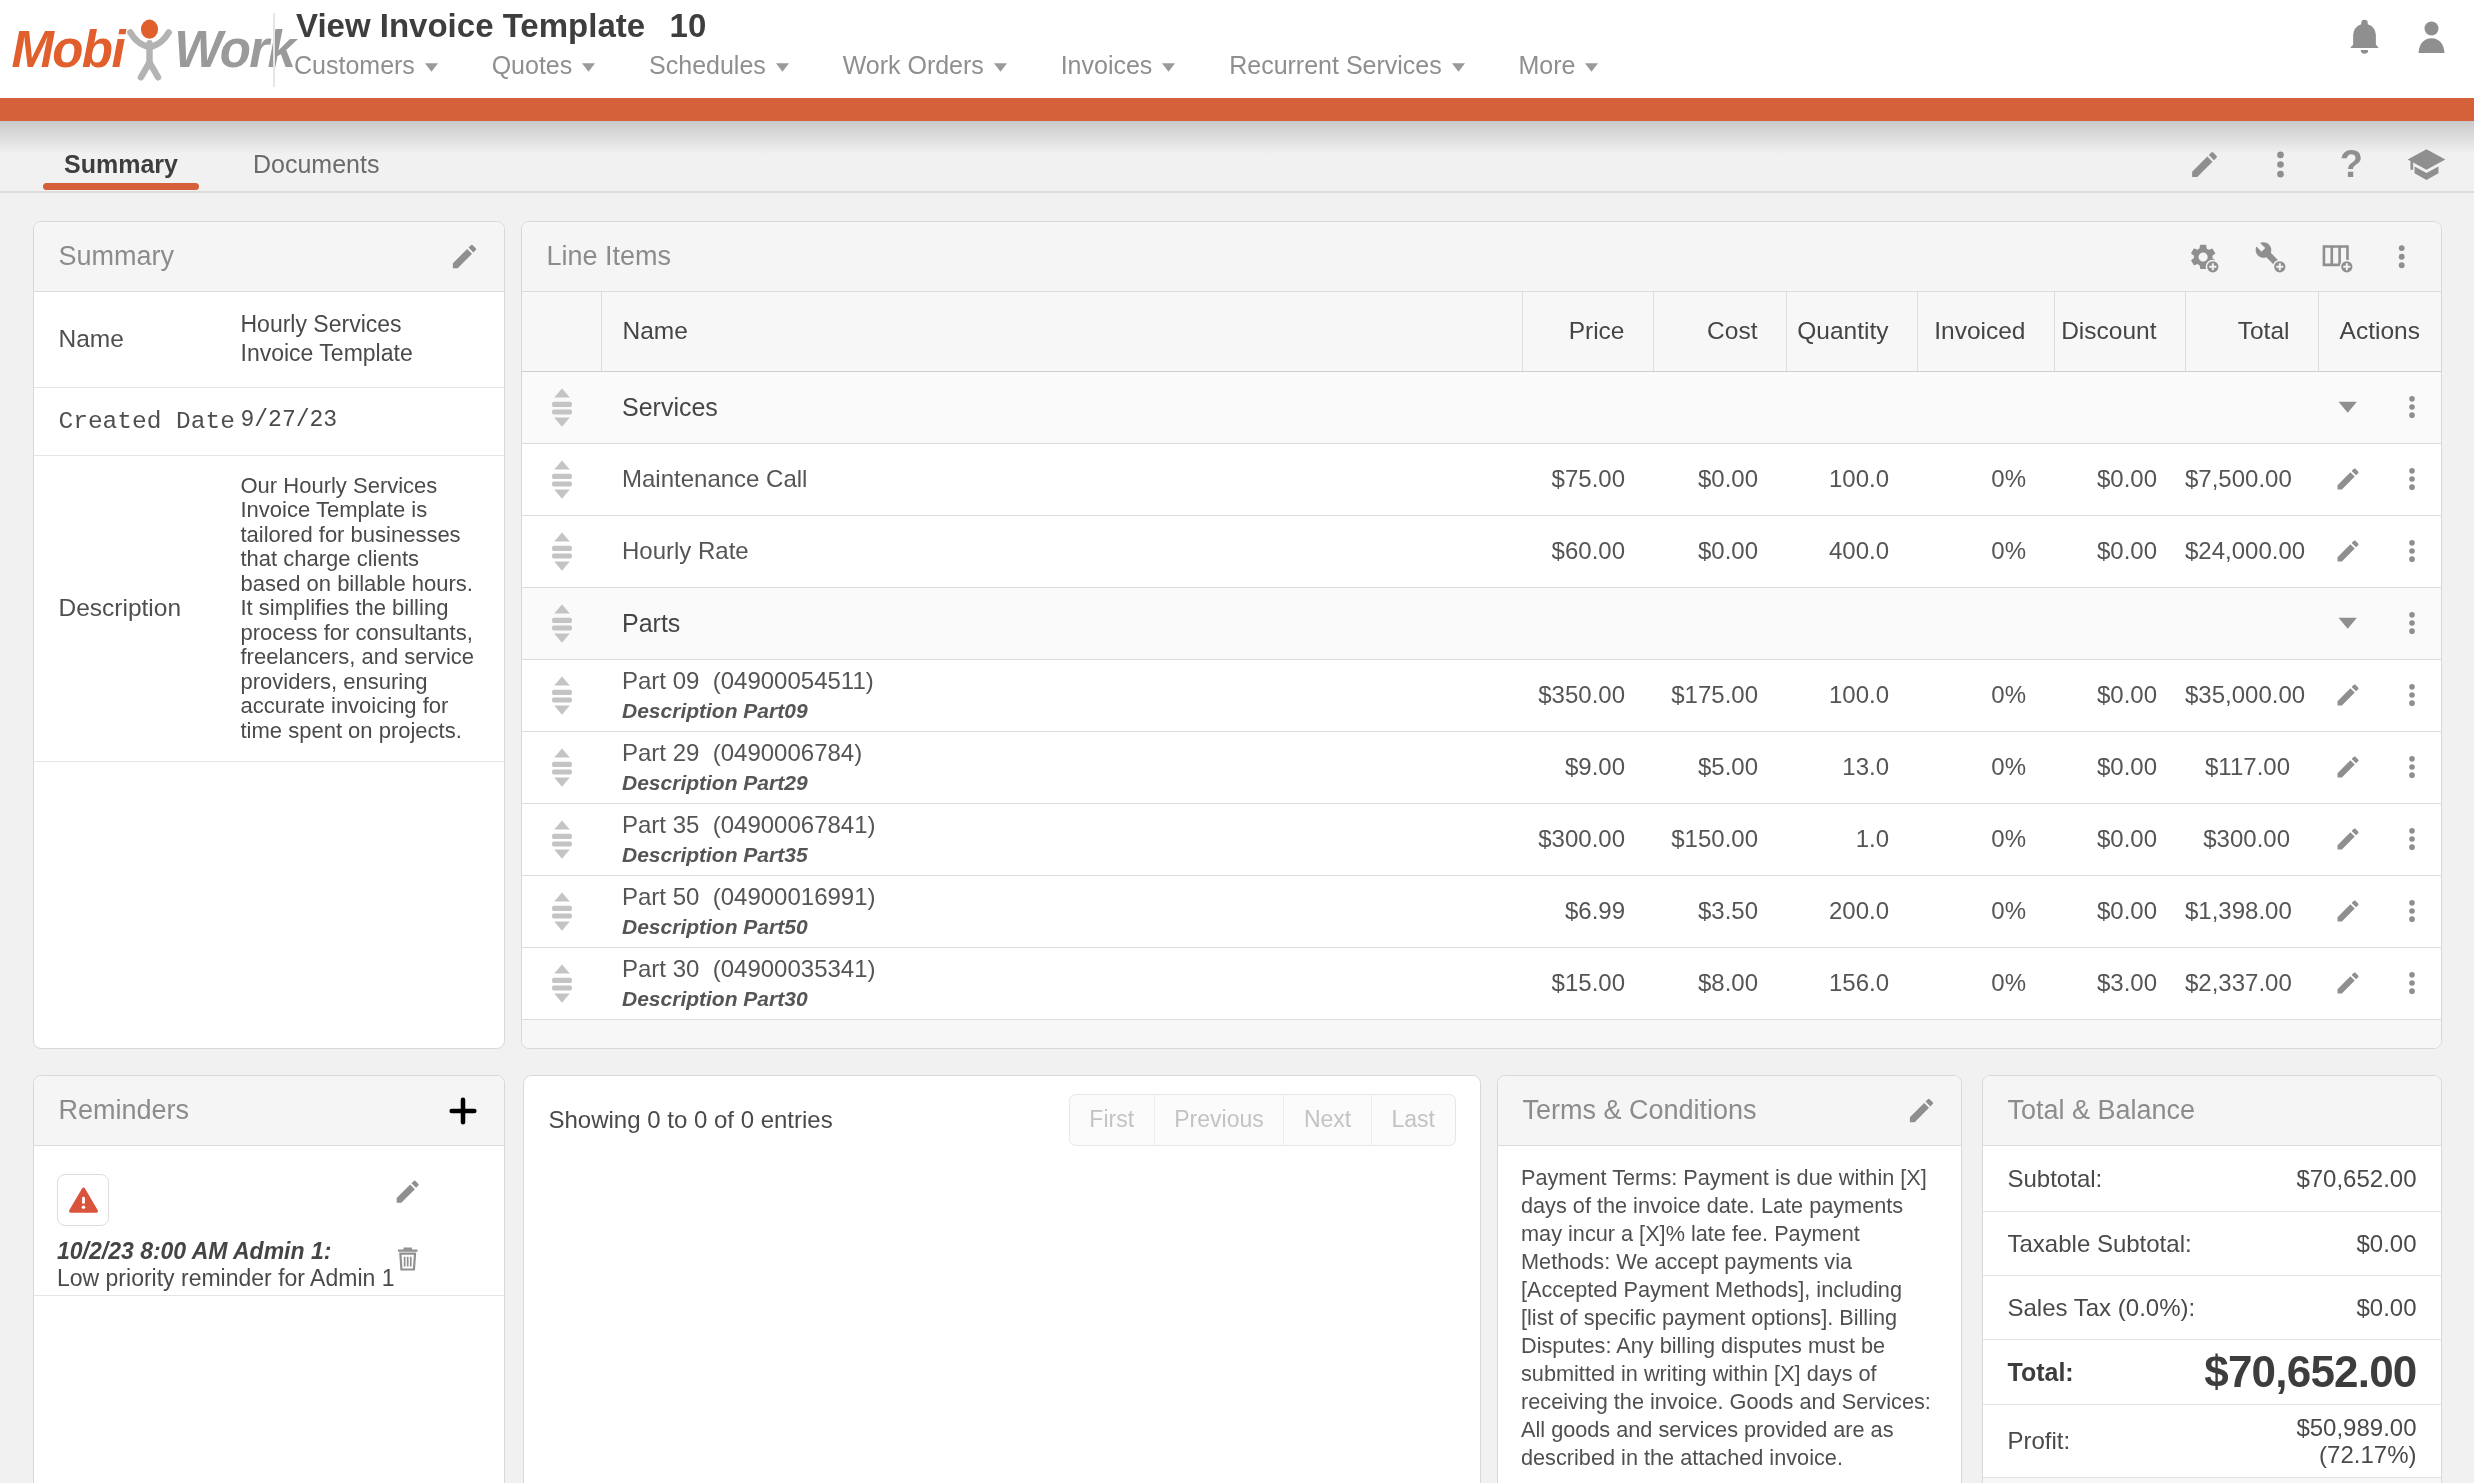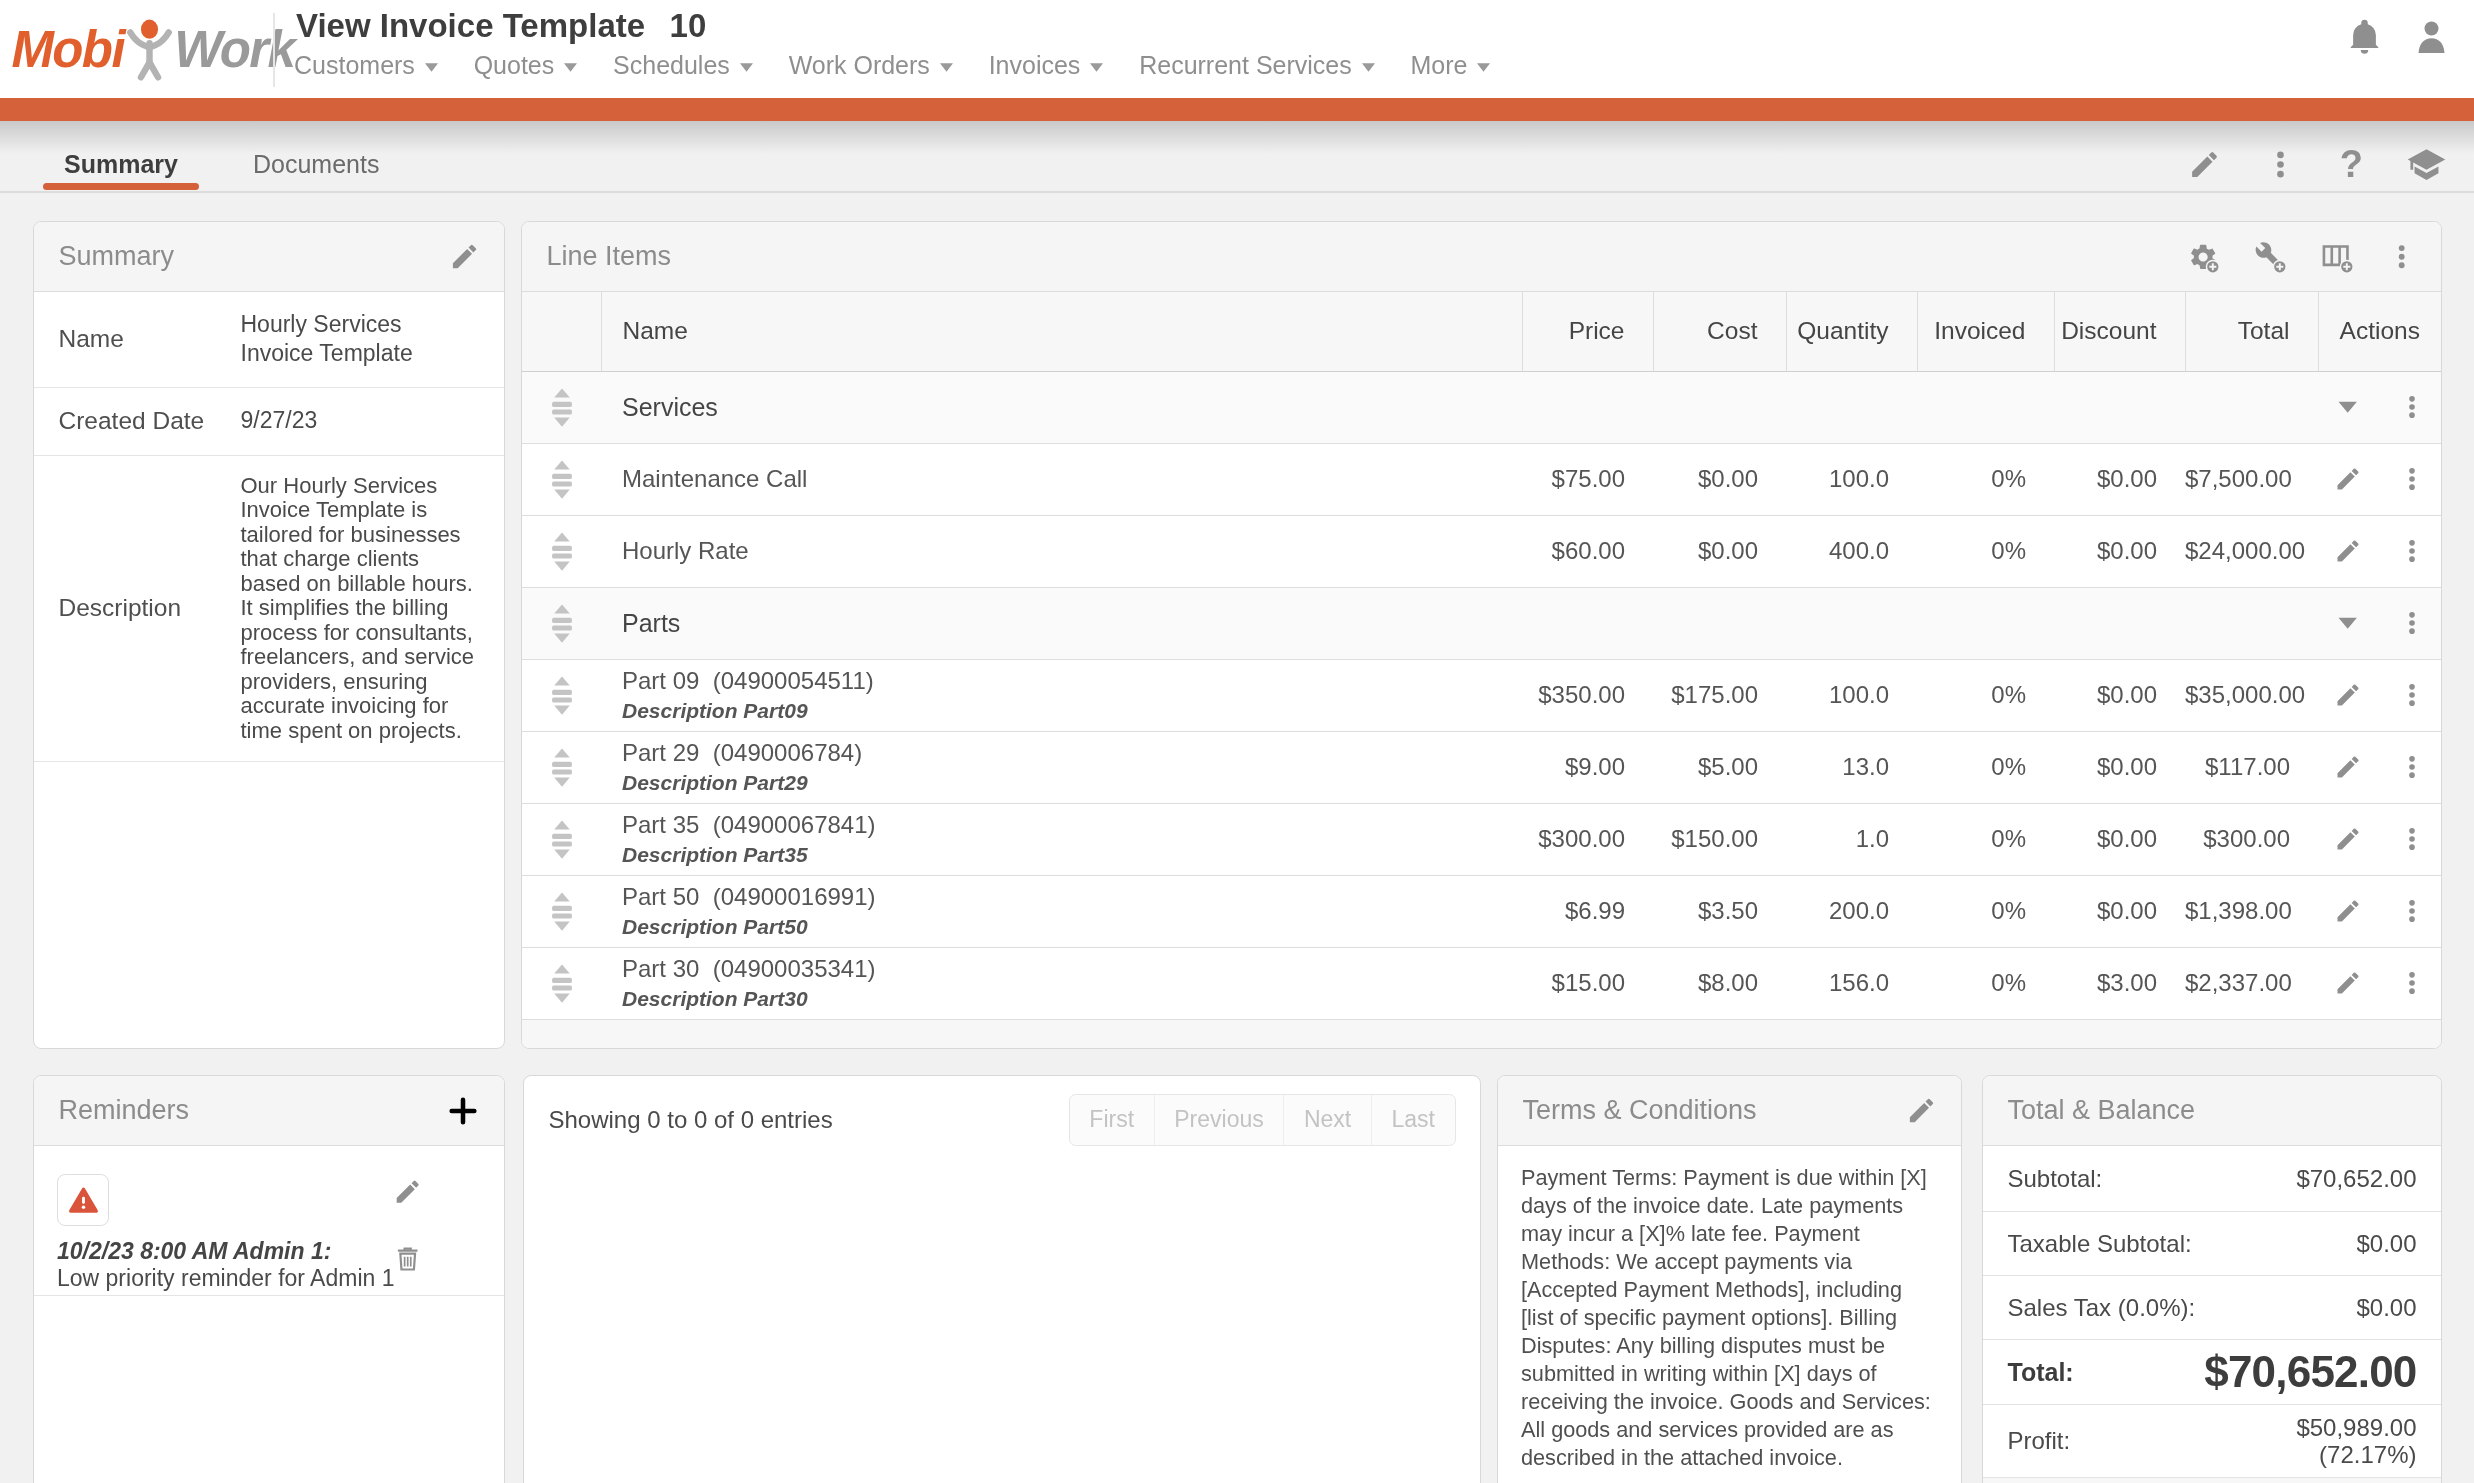--- a/index.html
+++ b/index.html
@@ -11,21 +11,21 @@
   .app-header { position:absolute; left:0; top:0; width:2475px; height:98px; background:#fff;text-align:right; }
   .logo { position:absolute; left:11.4px; top:6.5px; height:85px; display:flex; align-items:center; cursor:pointer; }
   .logo .word { font-size:51px; font-weight:800; font-style:italic; letter-spacing:-1.6px; }
   .logo .mobi { color:#e05f2c; }
   .logo .work { color:#9a9a9a; }
   .logo svg { width:47px; height:69px; margin:0 1.6px; }
   .hdr-divider { position:absolute; left:273px; top:13px; width:1.6px; height:74px; background:#e6e6e6; }
   .page-title { position:absolute; left:296px; top:6.5px; display:flex; align-items:baseline; color:#3e3e3e; }
   .page-title .t { font-size:33px; font-weight:700; }
   .page-title .rid { font-size:33px; font-weight:700; margin-left:24.5px; }
-  .main-nav { position:absolute; left:294px; top:51px; display:flex; gap:36px; }
+  .main-nav { position:absolute; left:294px; top:51px; display:flex; gap:54px; }
   .nav-item { display:flex; align-items:center; gap:9.8px; color:#8f8f8f; font-size:25px; cursor:pointer; }
   .nav-item svg { width:13px; height:9px; fill:#9a9a9a; margin-top:3.3px; }
   .hdr-icons { position:absolute; right:24.5px; top:18px; display:flex; gap:28px; color:#8f8f8f; }
   .hdr-icons svg { width:39px; height:39px; fill:currentColor; cursor:pointer; }
 
   .accent-bar { position:absolute; left:0; top:98px; width:2475px; height:23px; background:#d5613a; }
   .fade { position:absolute; left:0; top:121px; width:2475px; height:33px; background:linear-gradient(#c9c9c9,#f1f1f1); }
 
   
   .tabs { position:absolute; left:43px; top:139px; display:flex; gap:33px; }
@@ -219,21 +219,21 @@
       <span class="ttl">Summary</span>
       <span class="sp"></span>
       <svg viewBox="0 0 24 24">
           <path d="M3 17.25V21h3.75L17.81 9.94l-3.75-3.75L3 17.25zM20.71 7.04a.996.996 0 0 0 0-1.41l-2.34-2.34a.996.996 0 0 0-1.41 0l-1.83 1.83 3.75 3.75 1.83-1.83z"></path>
         </svg>
     </div>
     <div class="sum-row" style="min-height:80px;">
       <span class="lbl">Name</span>
       <span class="val">Hourly Services Invoice Template</span>
     </div>
-    <div class="sum-row" style="min-height:68px;">
+    <div class="sum-row" style="min-height:68px;font-family:Liberation Mono, monospace;">
       <span class="lbl">Created Date</span>
       <span class="val">9/27/23</span>
     </div>
     <div class="sum-row desc">
       <span class="lbl">Description</span>
       <span class="val">Our Hourly Services Invoice Template is tailored for businesses that charge clients based on billable hours. It simplifies the billing process for consultants, freelancers, and service providers, ensuring accurate invoicing for time spent on projects.</span>
     </div>
   </div>
 
   <div class="card" style="left:521px; top:221px; width:1921px; height:828px;">

